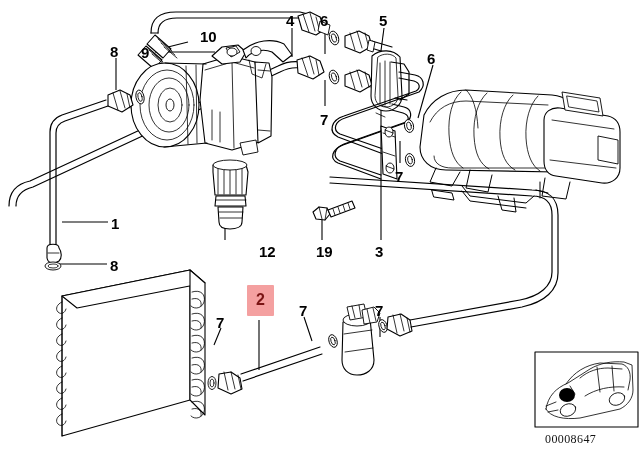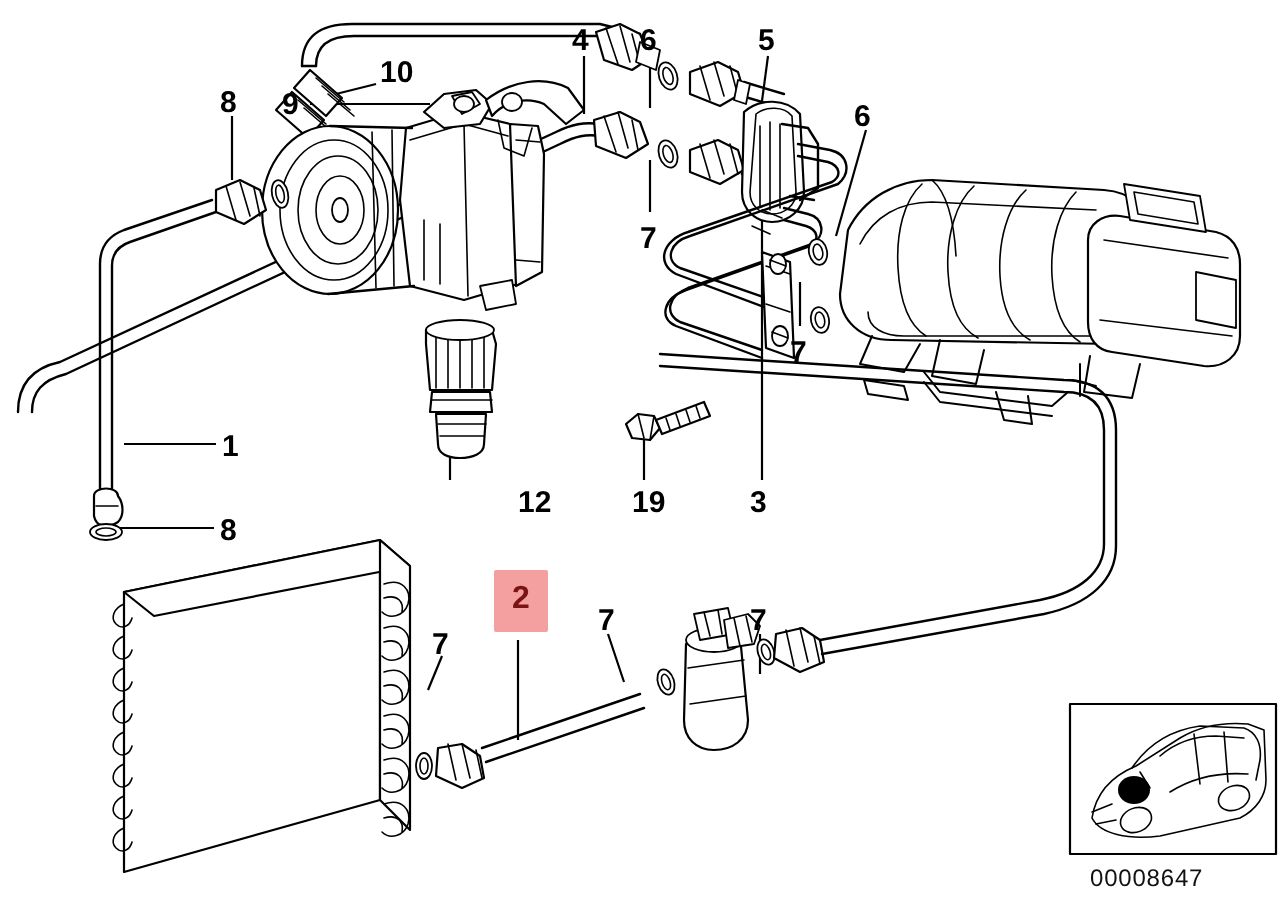--- a/index.html
+++ b/index.html
@@ -40,21 +40,21 @@
     background: #f4a0a0;
     color: #7a1414;
     padding: 7px 9px 8px 9px;
     font-size: 16px;
     border-radius: 1px;
   }
   #figure-id {
     position: absolute;
     left: 545px;
     top: 432px;
-    font-family: Liberation Sans, sans-serif;
+    font-family: Liberation Serif, serif;
     font-size: 12px;
     letter-spacing: 0.4px;
     color: #111111;
     white-space: nowrap;
     user-select: none;
   }
 </style>
 </head>
 <body>
 
@@ -335,21 +335,21 @@
         <ellipse class="lnt" fill="none" cx="617" cy="399" rx="8" ry="6" transform="rotate(-22 617 399)"></ellipse>
         <path class="lnt" d="M546 406 L556 402 M548 412 L558 410"></path>
         <path class="lnt" d="M570 386 L575 394"></path>
         <ellipse class="blk" cx="567" cy="395" rx="8" ry="7"></ellipse>
       </g>
     </g>
   </svg>
 
   <div class="callout" style="left:110px;top:44px;">8</div>
   <div class="callout" style="left:141px;top:45px;">9</div>
-  <div class="callout" style="left:190px;top:29px;">10</div>
+  <div class="callout" style="left:200px;top:29px;">10</div>
   <div class="callout" style="left:286px;top:13px;">4</div>
   <div class="callout" style="left:320px;top:13px;">6</div>
   <div class="callout" style="left:379px;top:13px;">5</div>
   <div class="callout" style="left:427px;top:51px;">6</div>
   <div class="callout" style="left:320px;top:112px;">7</div>
   <div class="callout" style="left:395px;top:169px;">7</div>
   <div class="callout" style="left:111px;top:216px;">1</div>
   <div class="callout" style="left:219px;top:244px;margin-left:40px;">12</div>
   <div class="callout" style="left:316px;top:244px;">19</div>
   <div class="callout" style="left:375px;top:244px;">3</div>

